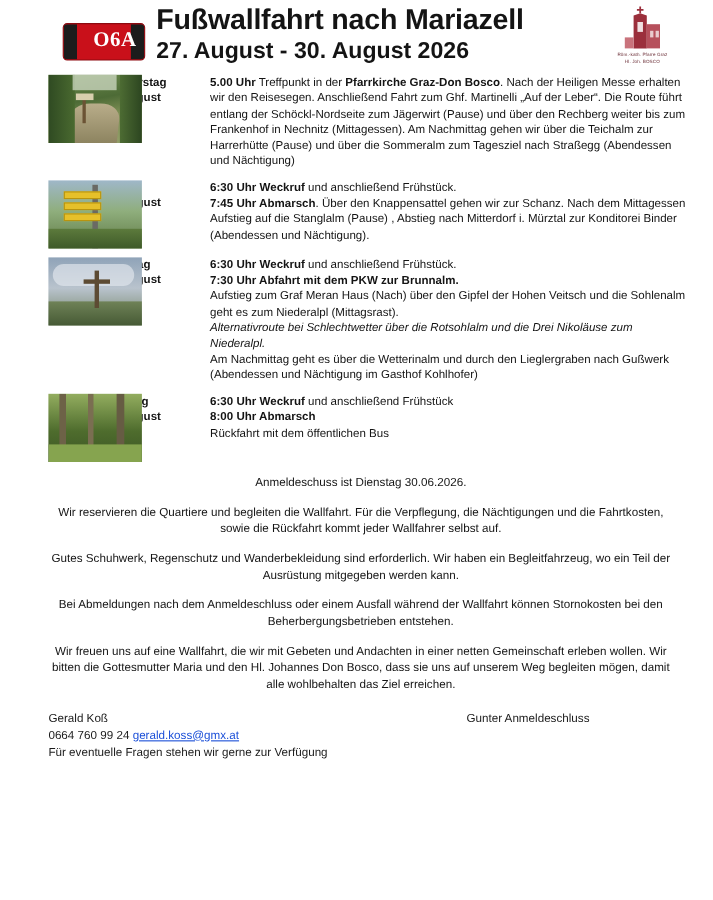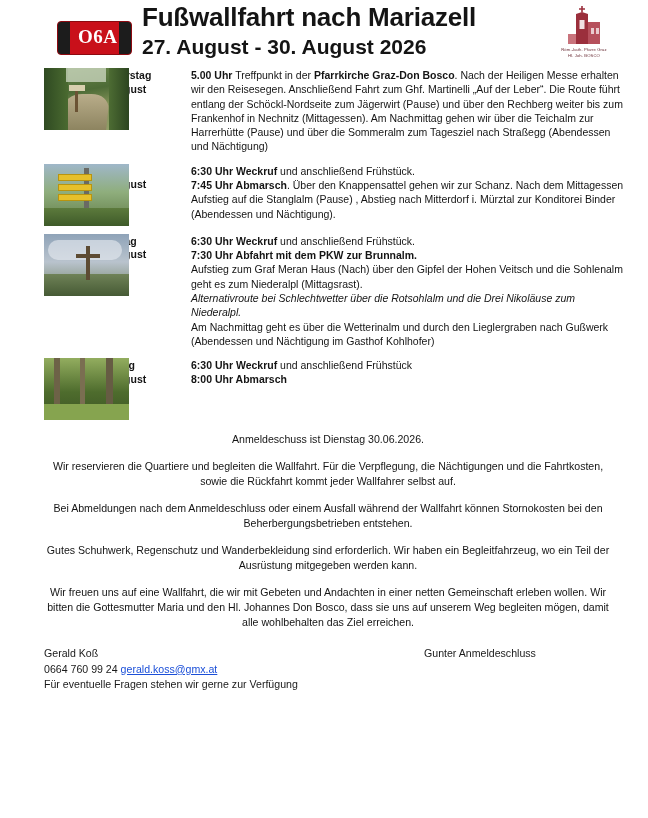--- a/index.html
+++ b/index.html
@@ -46,20 +46,21 @@
   }
   .logo-badge .strip2 {
     position: absolute;
     right: 0; top: 0;
     width: 12px; height: 100%;
     background: #1c1c1c;
   }
   .logo-badge .txt {
     position: absolute;
     left: 0; right: 0; top: 4px;
+    text-align: center;
     color: #fff;
     font-family: "Liberation Serif", serif;
     font-weight: bold;
     font-size: 19px;
     letter-spacing: 0.5px;
     padding-left: 20px;
   }
   .title-block {
     position: absolute;
     left: 142px;
@@ -307,29 +308,30 @@
             <div class="grass"></div>
           </div>
         </div>
         <div class="col-day">
           <div>Sonntag</div>
           <div>30. August</div>
         </div>
         <div class="col-desc">
           <p><span class="b">6:30 Uhr Weckruf</span><span> und anschließend Frühstück</span></p>
           <p><span class="b">8:00 Uhr Abmarsch</span></p>
+          <p><span>Rückfahrt mit dem öffentlichen Bus</span></p>
         </div>
       </div>
     </div>
 
   <div class="body-block" id="body-block">
       <p>Anmeldeschuss ist Dienstag 30.06.2026.</p>
       <p>Wir reservieren die Quartiere und begleiten die Wallfahrt. Für die Verpflegung, die Nächtigungen und die Fahrtkosten, sowie die Rückfahrt kommt jeder Wallfahrer selbst auf.</p>
+      <p>Gutes Schuhwerk, Regenschutz und Wanderbekleidung sind erforderlich. Wir haben ein Begleitfahrzeug, wo ein Teil der Ausrüstung mitgegeben werden kann.</p>
       <p>Bei Abmeldungen nach dem Anmeldeschluss oder einem Ausfall während der Wallfahrt können Stornokosten bei den Beherbergungsbetrieben entstehen.</p>
-      <p>Gutes Schuhwerk, Regenschutz und Wanderbekleidung sind erforderlich. Wir haben ein Begleitfahrzeug, wo ein Teil der Ausrüstung mitgegeben werden kann.</p>
     </div>
 
   <div class="body-block" style="margin-top:0">
     <p>Wir freuen uns auf eine Wallfahrt, die wir mit Gebeten und Andachten in einer netten Gemeinschaft erleben wollen. Wir bitten die Gottesmutter Maria und den Hl. Johannes Don Bosco, dass sie uns auf unserem Weg begleiten mögen, damit alle wohlbehalten das Ziel erreichen.</p>
   </div>
 
   <div class="footer">
     <div class="footer-row">
       <div class="footer-left">Gerald Koß</div>
       <div class="footer-right">Gunter Anmeldeschluss</div>

